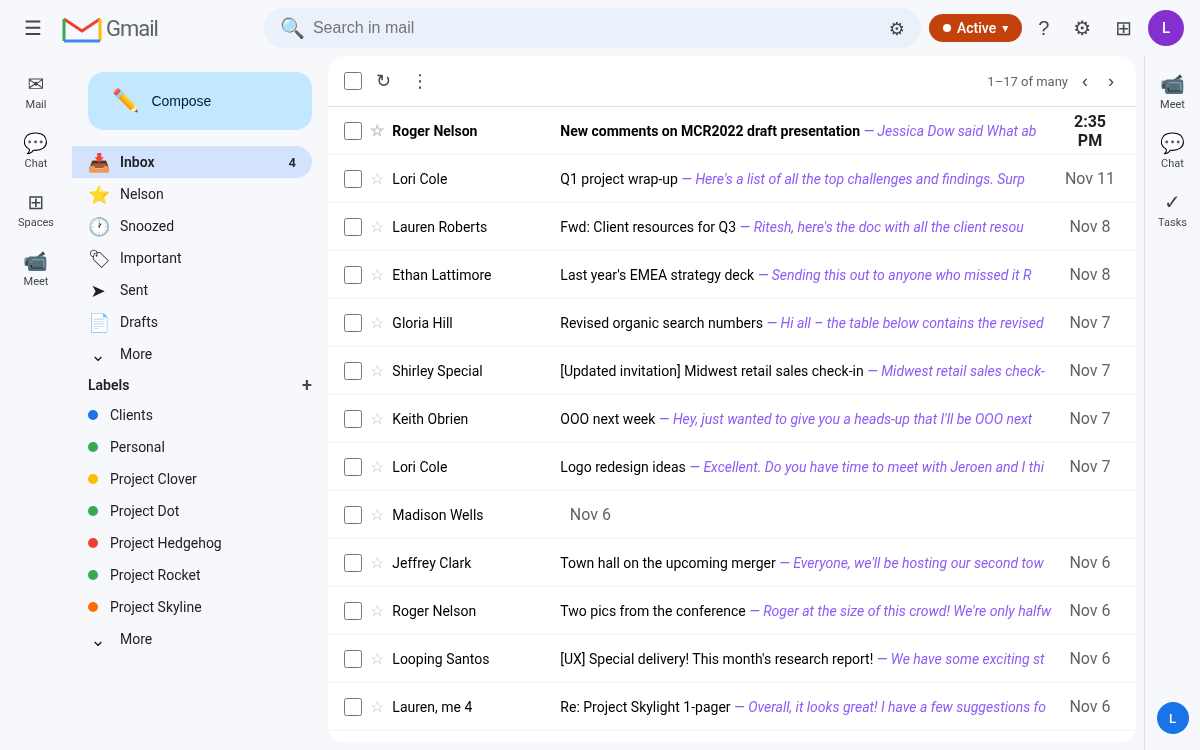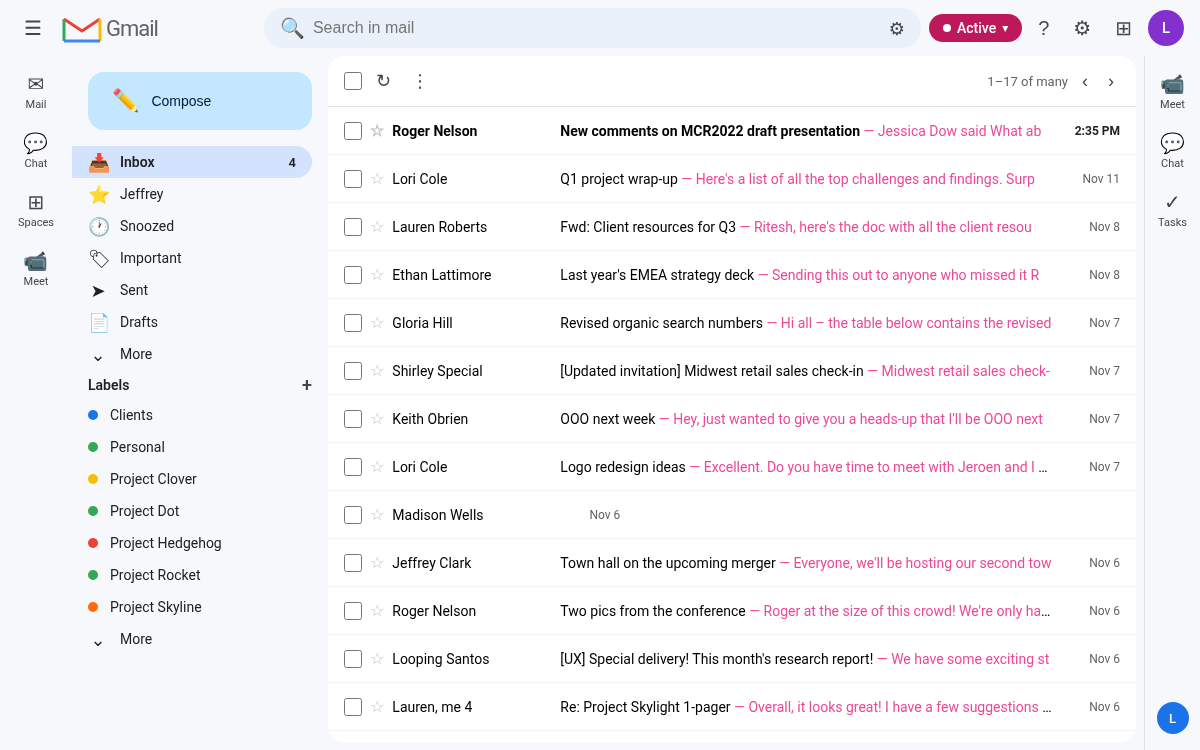--- a/index.html
+++ b/index.html
@@ -139,29 +139,30 @@
       font-size: 14px;
     }
     .row-subject {
       flex: 1;
       overflow: hidden;
       text-overflow: ellipsis;
       white-space: nowrap;
       font-size: 14px;
     }
     .row-subject .snippet {
-      color: #ec4899;
+      color: #8b5cf6;
       font-weight: 400;
+      font-style: italic;
     }
     .row-date {
-      font-size: 12px;
+      font-size: 16px;
       color: #5f6368;
       flex-shrink: 0;
       width: 60px;
-      text-align: right;
+      text-align: center;
       font-weight: 400;
     }
     .email-row.unread .row-date { font-weight: 700; color: #202124; }
 
     
     .right-panel {
       width: 56px;
       background: #f6f8fc;
       display: flex;
       flex-direction: column;
@@ -219,21 +220,21 @@
       color: #202124;
     }
     .search-bar .search-icon { color: #444746; font-size: 20px; cursor: pointer; }
 
     .header-right {
       display: flex;
       align-items: center;
       gap: 8px;
     }
     .active-badge {
-      background: #be185d;
+      background: #c2410c;
       color: #fff;
       border-radius: 16px;
       padding: 6px 14px;
       font-size: 14px;
       font-weight: 500;
       display: flex;
       align-items: center;
       gap: 6px;
       cursor: pointer;
       text-align: right;
@@ -368,21 +369,21 @@
         <span>Compose</span>
       </button>
 
       <div class="nav-item active">
         <span class="nav-icon">📥</span>
         <span>Inbox</span>
         <span class="badge">4</span>
       </div>
       <div class="nav-item">
         <span class="nav-icon">⭐</span>
-        <span>Jeffrey</span>
+        <span>Nelson</span>
       </div>
       <div class="nav-item">
         <span class="nav-icon">🕐</span>
         <span>Snoozed</span>
       </div>
       <div class="nav-item">
         <span class="nav-icon">🏷</span>
         <span>Important</span>
       </div>
       <div class="nav-item">

